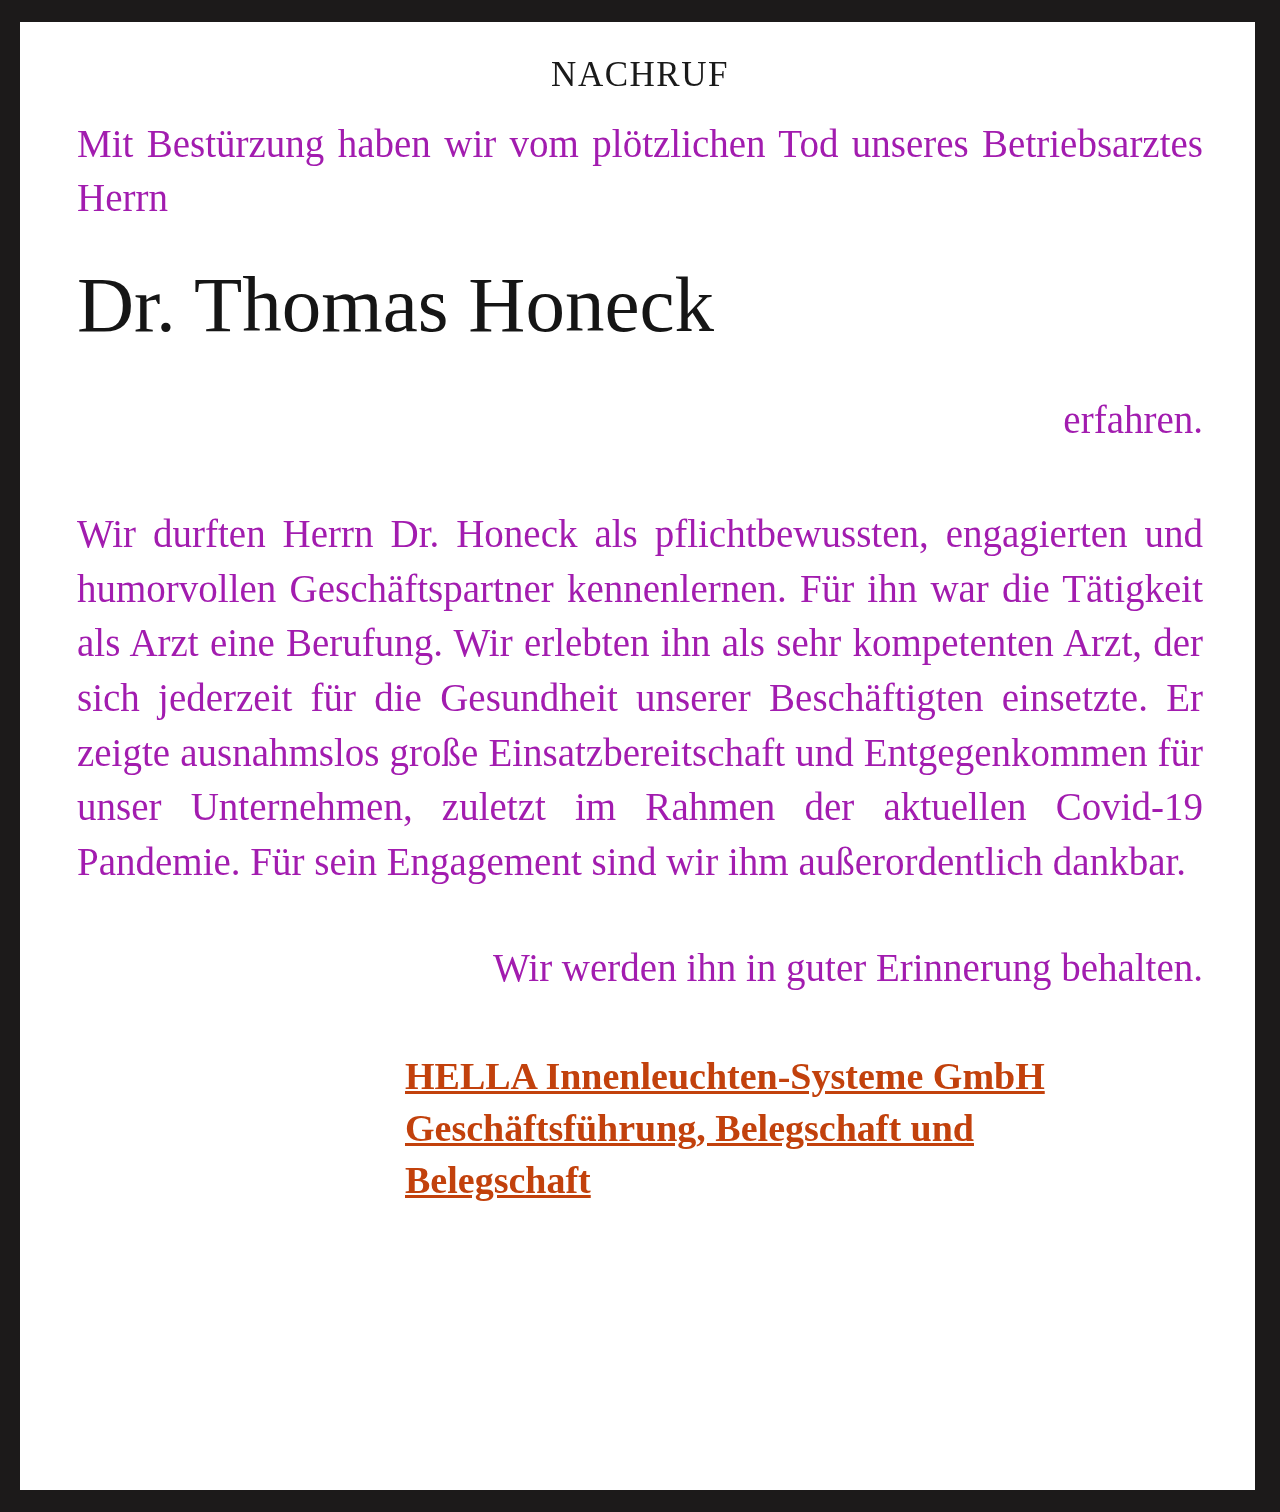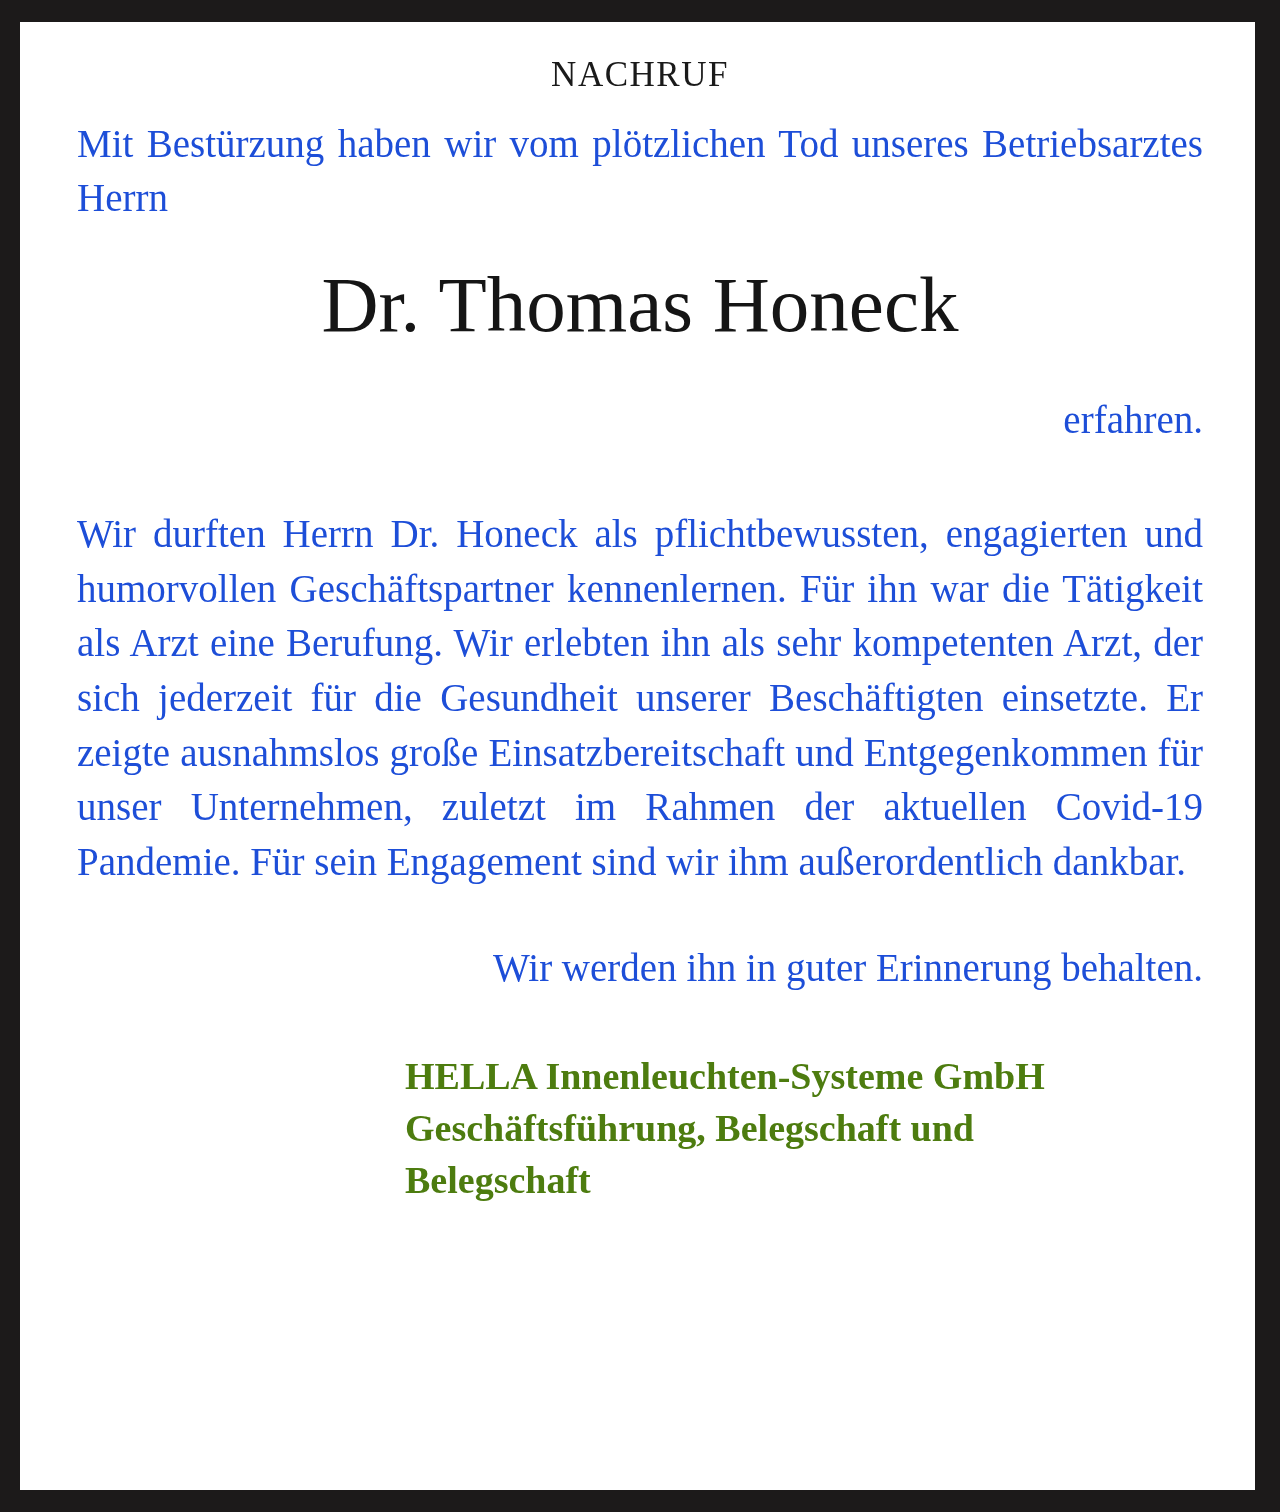--- a/index.html
+++ b/index.html
@@ -48,38 +48,38 @@
     color: #1a1a1a;
     line-height: 1.1;
     margin: 0 0 22px 0;
     font-weight: normal;
     font-family: "Liberation Serif", "DejaVu Serif", serif;
   }
 
   .para {
     font-size: 39px;
     line-height: 1.40;
-    color: #1d4ed8;
+    color: #a21caf;
     text-align: justify;
     text-justify: inter-word;
     margin: 0;
     font-family: "Liberation Serif", "DejaVu Serif", serif;
     -webkit-hyphens: none;
     hyphens: none;
   }
 
   .para.last-left {
     text-align: right;
   }
 
   .gap-sm { height: 26px; }
   .gap-md { height: 30px; }
 
   .deceased-name {
-    text-align: center;
+    text-align: left;
     font-size: 79px;
     line-height: 1.05;
     color: #151515;
     margin: 0;
     font-weight: normal;
     letter-spacing: 0px;
     font-family: "Liberation Serif", "DejaVu Serif", serif;
     white-space: nowrap;
   }
 
@@ -88,24 +88,25 @@
 
   #signature-block {
     margin-top: 54px;
     padding-left: 328px;
   }
 
   .sig-line {
     font-size: 38px;
     line-height: 1.37;
     font-weight: bold;
-    color: #4d7c0f;
+    color: #c2410c;
     text-align: left;
     font-family: "Liberation Serif", "DejaVu Serif", serif;
     white-space: nowrap;
+    text-decoration: underline;
   }
 </style>
 </head>
 <body>
 
 <div id="notice-frame">
   <div id="notice-card">
     <div id="notice-body">
 
       <div class="heading">NACHRUF</div>

